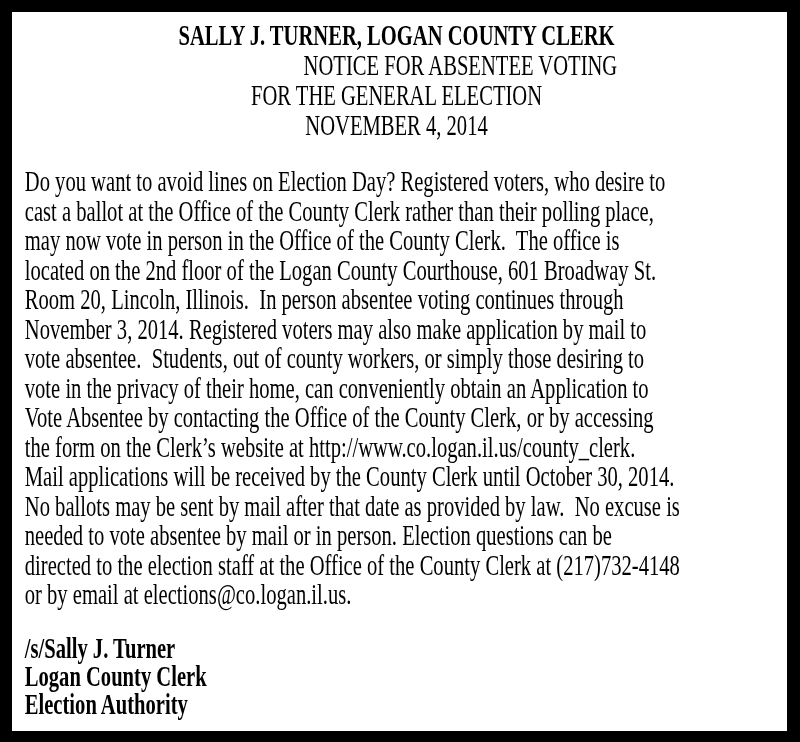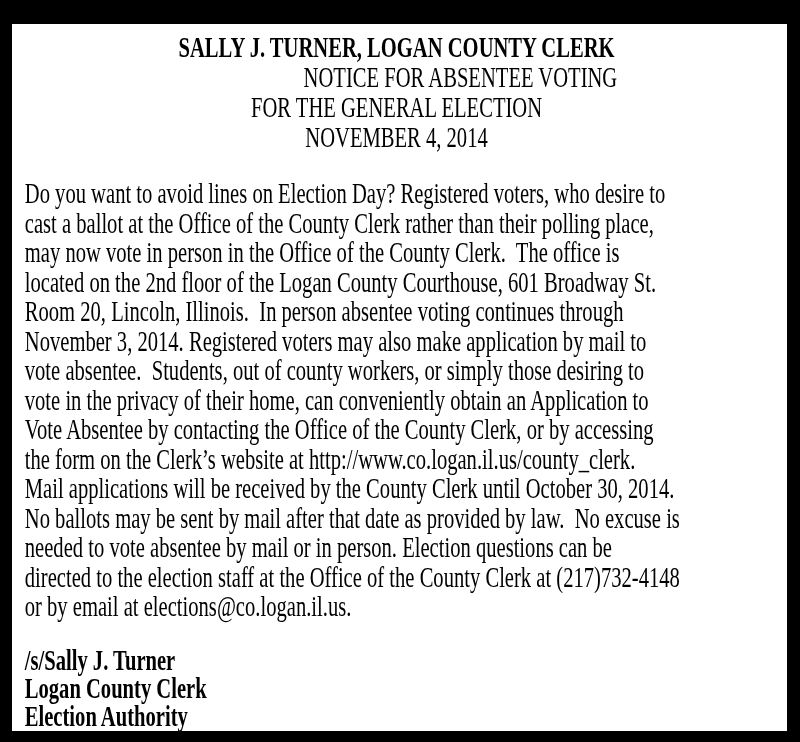--- a/index.html
+++ b/index.html
@@ -15,21 +15,20 @@
     overflow: hidden;
   }
   .paper {
     position: absolute;
     left: 12px;
     top: 12px;
     right: 13px;
     bottom: 11px;
     background: #ffffff;
     overflow: hidden;
-    margin-top: 12px;
   }
   .scalewrap {
     transform: scaleX(0.71);
     transform-origin: 0 0;
     width: 140.8%;
     box-sizing: border-box;
     padding: 8px 26px 0 18px;
     font-family: "Liberation Serif", "DejaVu Serif", serif;
     color: #000000;
     font-size: 29px;

